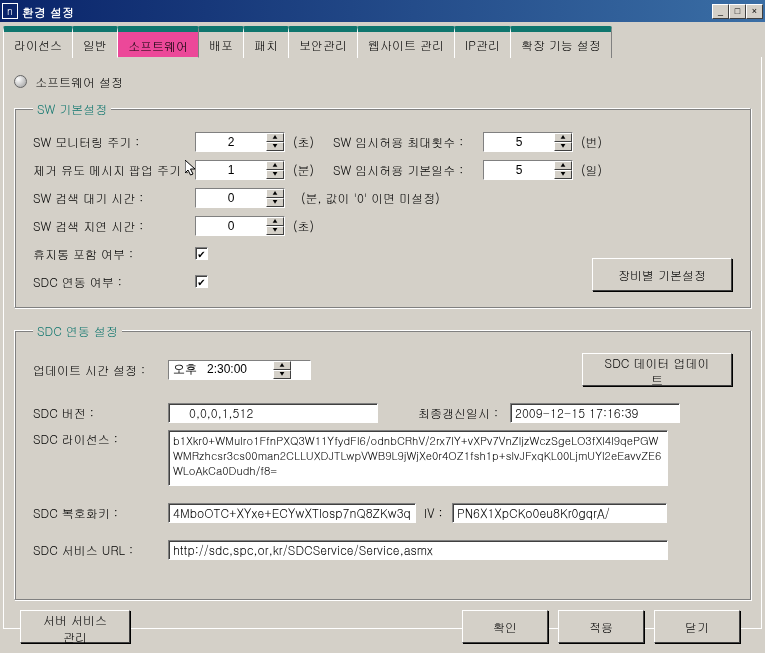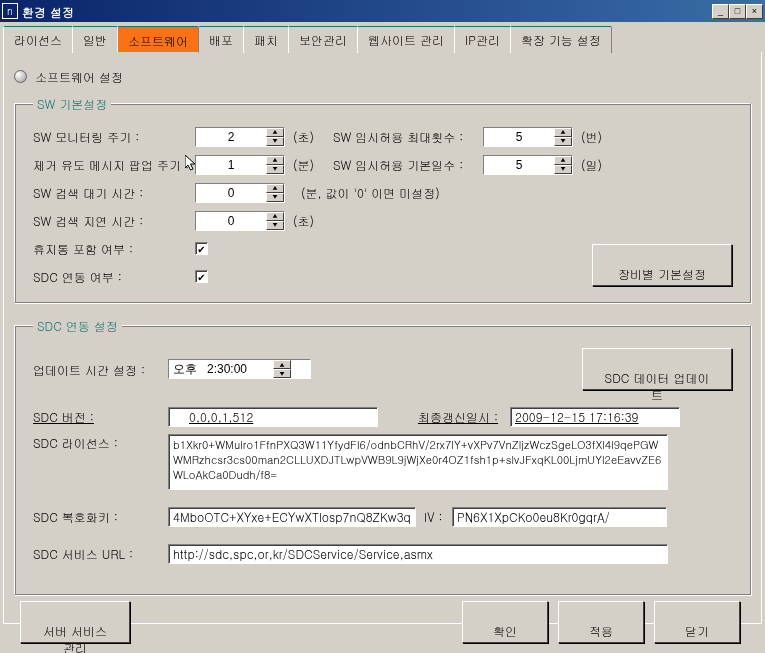--- a/index.html
+++ b/index.html
@@ -51,30 +51,30 @@
     .tabs {
       display: flex;
       position: relative;
       top: 1px;
       z-index: 2;
     }
     .tab {
       padding: 4px 10px 3px 10px;
       border: 1px solid #808080;
       border-bottom: none;
-      border-top: 1px solid #0f766e;
+      border-top: 6px solid #0f766e;
       border-left: 1px solid #fff;
       background: #d4d0c8;
       margin-right: -1px;
       font-size: 12px;
       cursor: pointer;
       border-radius: 2px 2px 0 0;
     }
     .tab.active {
-      background: #f97316;
+      background: #ec4899;
       border-bottom: 1px solid #d4d0c8;
       position: relative; top: 0; padding-top: 5px;
     }
     .section-title {
       display: flex; align-items: center;
       margin: 6px 0 10px 0;
     }
     .section-bullet {
       width: 13px; height: 13px;
       border-radius: 50%;
@@ -134,21 +134,21 @@
       background: #fff;
       box-shadow: inset 1px 1px 0 #404040;
       display: flex; align-items: center; justify-content: center;
       font-size: 10px; cursor: pointer;
     }
     .btn {
       background: #d4d0c8;
       border: 1px solid #fff;
       border-right-color: #404040; border-bottom-color: #404040;
       box-shadow: 1px 1px 0 #000;
-      padding: 20px 18px;
+      padding: 0 18px;
       font-size: 12px; font-family: inherit;
       cursor: pointer;
       min-width: 86px;
       height: 33px;
     }
     .btn-right { position: absolute; }
     .textfield {
       border: 1px solid #808080;
       border-right-color: #fff; border-bottom-color: #fff;
       box-shadow: inset 1px 1px 0 #404040;
@@ -309,21 +309,21 @@
           <input value="오후   2:30:00" style="">
           <span class="spin-btns">
               <span class="spin-btn">▲</span>
               <span class="spin-btn">▼</span>
             </span>
         </span>
         <span style="flex:1"></span>
         <button class="btn" style="width:150px;">SDC 데이터 업데이트</button>
       </div>
 
-      <div class="row" style="text-decoration:underline;">
+      <div class="row" style="">
         <span class="lbl-b">SDC 버전 :</span>
         <input class="textfield" style="width: 210px; padding-left: 20px;" value="0,0,0,1,512">
         <span style="width:40px;"></span>
         <span style="width:92px;">최종갱신일시 :</span>
         <input class="textfield" style="width: 170px;" value="2009-12-15 17:16:39">
       </div>
 
       <div class="row" style="align-items:flex-start; margin-bottom:16px;">
         <span class="lbl-b">SDC 라이선스 :</span>
         <textarea class="textarea" id="ta-license" style="">b1Xkr0+WMulro1FfnPXQ3W11YfydFI6/odnbCRhV/2rx7lY+vXPv7VnZljzWczSgeLO3fXl4l9qePGWWMRzhcsr3cs00man2CLLUXDJTLwpVWB9L9jWjXe0r4OZ1fsh1p+slvJFxqKL00LjmUYl2eEavvZE6WLoAkCa0Dudh/f8=</textarea>

